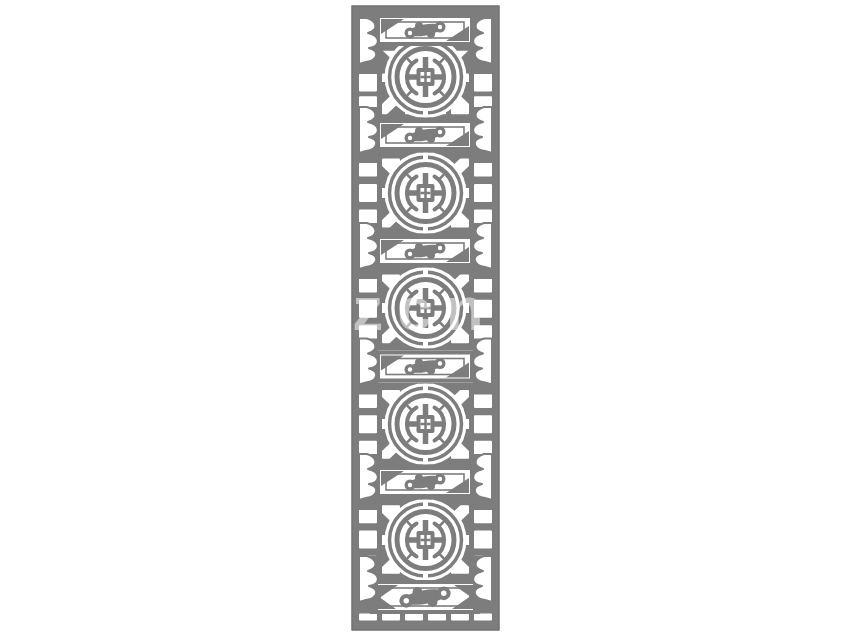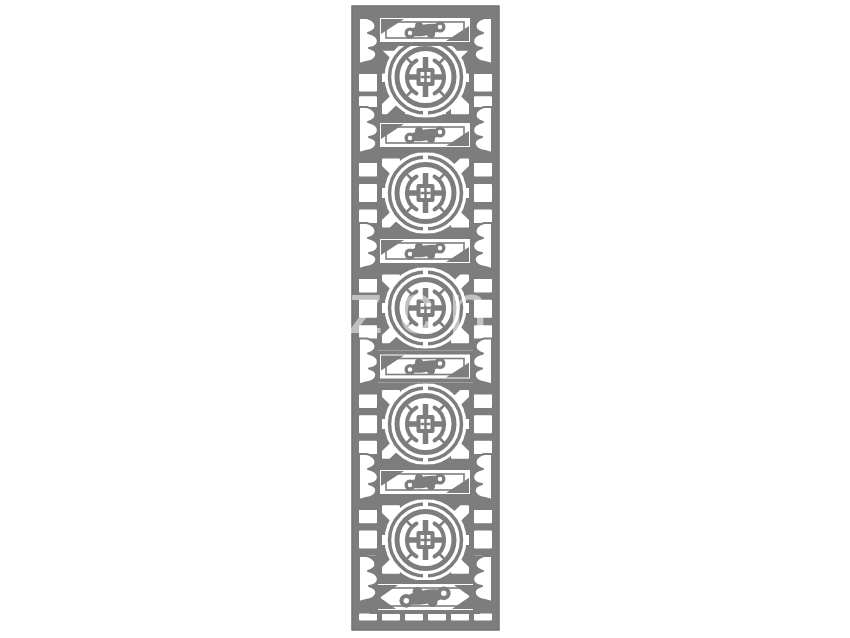--- a/index.html
+++ b/index.html
@@ -9,22 +9,22 @@
     background:#ffffff;
     overflow:hidden;
     font-family:"Liberation Sans", sans-serif;
   }
   .stage svg{position:absolute;left:0;top:0;}
   .watermark{
     position:absolute;
     left:425px;top:311px;
     transform:translate(-50%,-54%);
     font-family:"Liberation Sans", sans-serif;
-    font-weight:normal;
-    font-size:72px;
+    font-weight:bold;
+    font-size:62px;
     letter-spacing:14px;
     color:rgba(255,255,255,0.52);
     user-select:none;
     pointer-events:none;
     white-space:nowrap;
   }
 </style>
 </head>
 <body>
 

